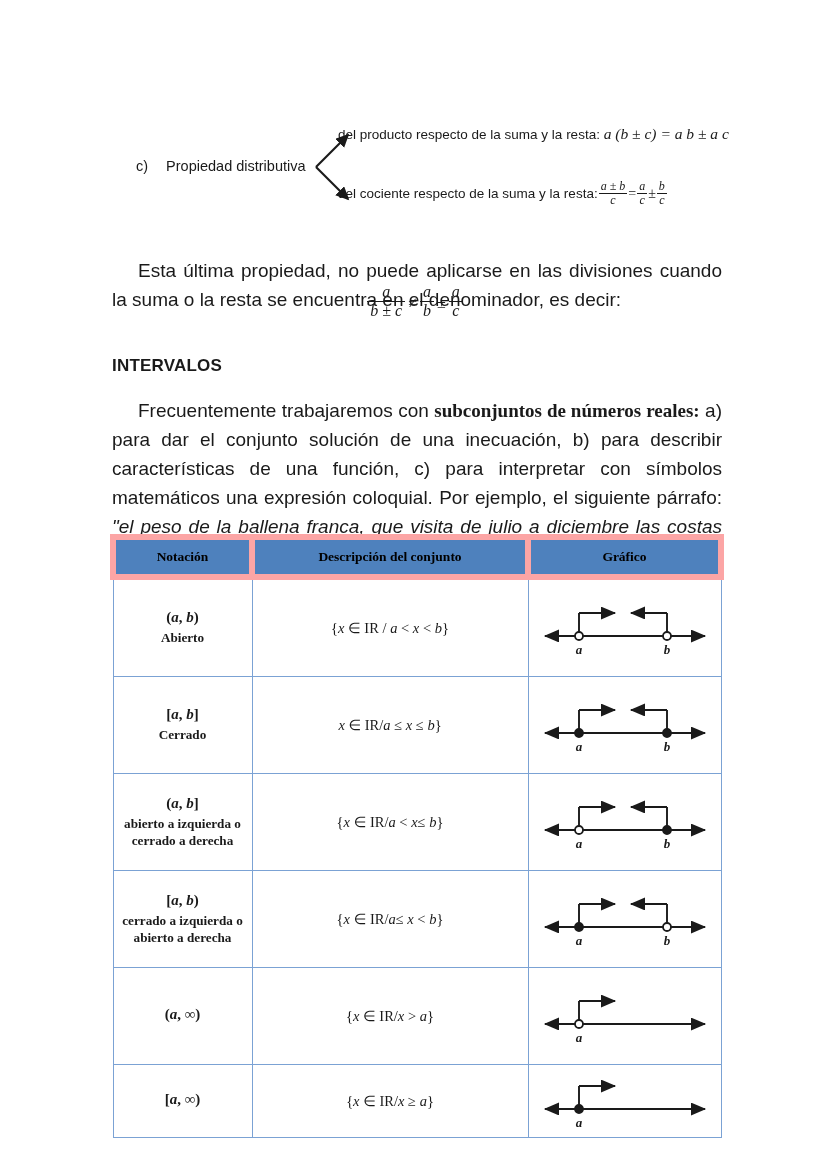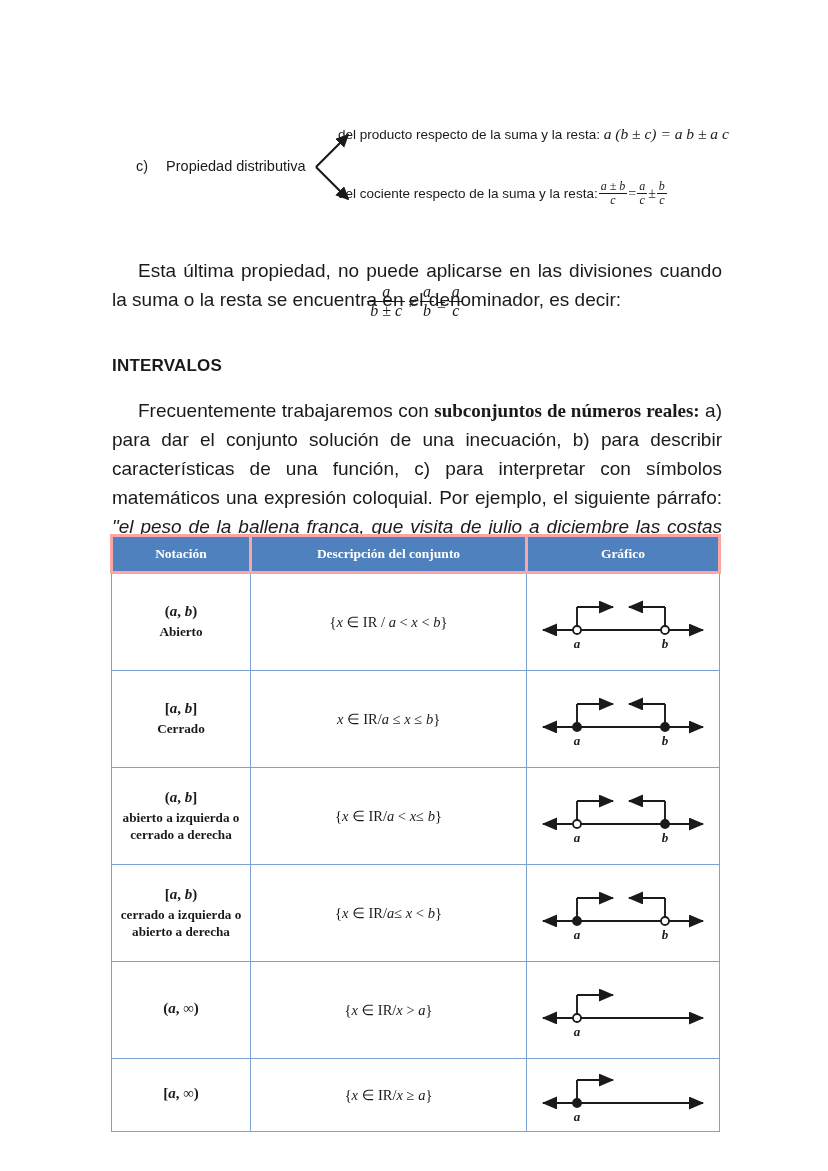--- a/index.html
+++ b/index.html
@@ -130,27 +130,27 @@
   .tbl {
     position: absolute;
     left: 110px;
     top: 534px;
     width: 608px;
     border-collapse: collapse;
     table-layout: fixed;
   }
   .tbl th {
     background: #4e81bd;
-    color: #ffffff;
+    color: #000000;
     font-family: "Liberation Serif", serif;
     font-weight: bold;
     font-size: 13.5px;
     padding: 9px 4px 9px;
     text-align: center;
-    border: 3px solid #fca5a5;
+    border: 6px solid #fca5a5;
   }
   .tbl td {
     border: 1px solid #7ba2d4;
     text-align: center;
     vertical-align: middle;
     font-family: "Liberation Serif", serif;
     font-size: 14px;
     padding: 6px 4px;
   }
   .col-nota  { width: 139px; }

